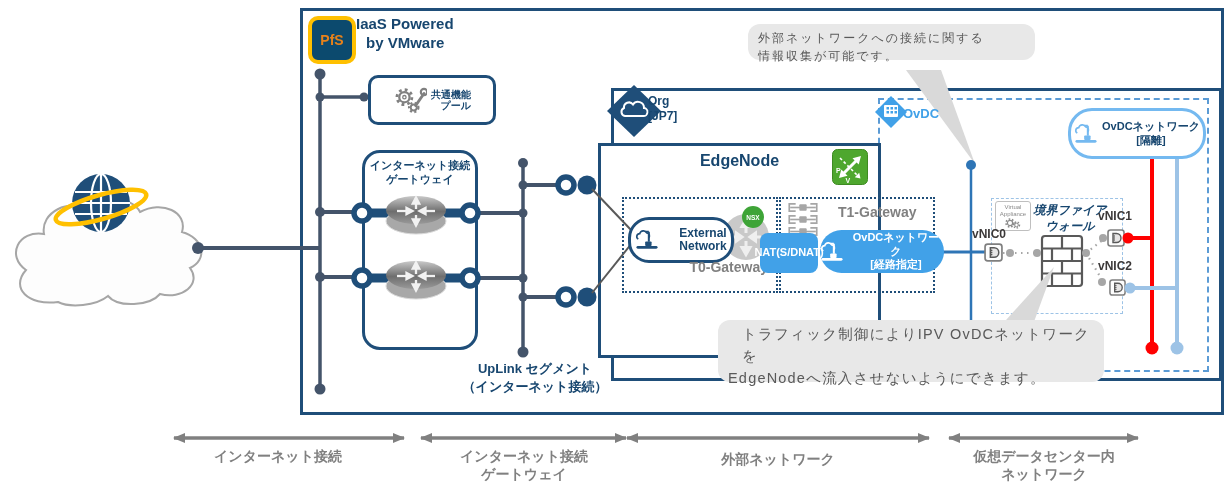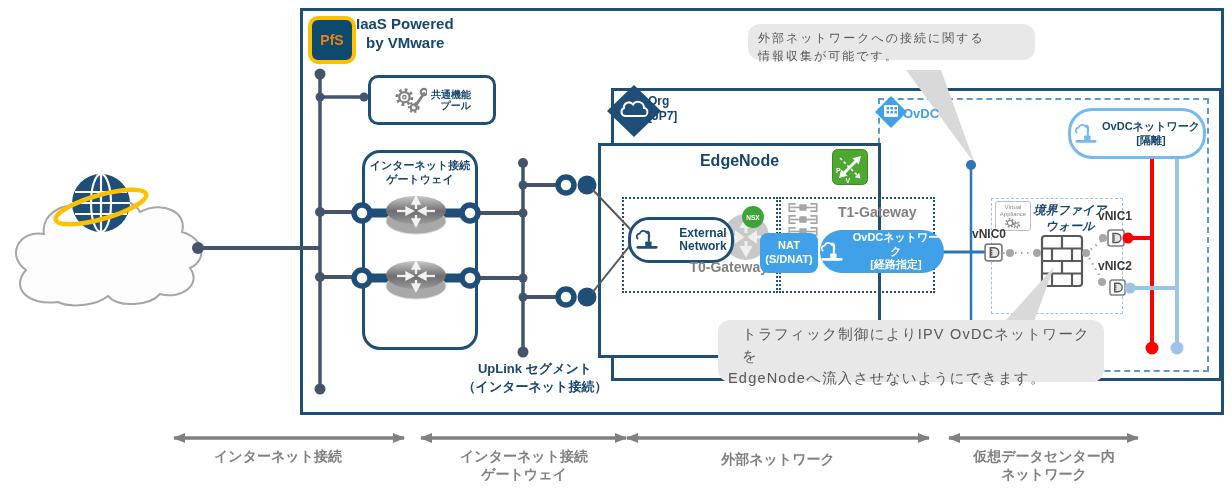--- a/index.html
+++ b/index.html
@@ -28,21 +28,21 @@
             background:#fff;display:flex;align-items:center;justify-content:center;gap:4px;z-index:30;}
   .pool-box .txt{font-size:10px;font-weight:bold;color:#17466F;text-align:right;line-height:1.15;}
   .gw-label{width:100%;text-align:center;margin-top:5px;font-size:11px;line-height:1.3;
             color:#17466F;font-weight:bold;}
   .edge-title{width:100%;text-align:center;margin-top:6px;font-size:16px;color:#17466F;font-weight:bold;}
   .edge-icon{left:832px;top:149px;z-index:30;}
   .ext-pill{left:628px;top:217px;width:100px;height:40px;border:3px solid #1F4E79;border-radius:21px;
             background:#fff;display:flex;align-items:center;justify-content:center;gap:20px;z-index:30;}
   .ext-pill .txt{font-size:12px;font-weight:bold;color:#17466F;line-height:1.1;}
   .nat-badge{left:760px;top:233px;width:58px;height:40px;background:#41A1E8;border-radius:8px;color:#fff;
-             font-weight:bold;font-size:11px;display:flex;flex-direction:column;align-items:center;
+             font-weight:bold;font-size:11px;display:flex;align-items:center;
              justify-content:center;line-height:1.25;z-index:31;}
   .routed-pill{left:820px;top:230px;width:124px;height:43px;background:#41A1E8;border-radius:22px;color:#fff;
              display:flex;align-items:center;justify-content:center;gap:4px;z-index:30;}
   .routed-pill .txt{font-size:11px;font-weight:bold;text-align:center;line-height:1.25;}
   .iso-pill{left:1068px;top:108px;width:132px;height:45px;border:3px solid #74B9F0;border-radius:24px;
             background:#fff;display:flex;align-items:center;justify-content:center;gap:4px;z-index:30;}
   .iso-pill .txt{font-size:11px;font-weight:bold;color:#17466F;text-align:center;line-height:1.25;}
   .nsg{color:#1F4E79;flex:none;}
   .nsg.white{color:#fff;} .nsg.blue{color:#74B9F0;}
   .nsx-badge{left:742px;top:206px;width:22px;height:22px;background:#3EA437;border-radius:50%;color:#fff;

